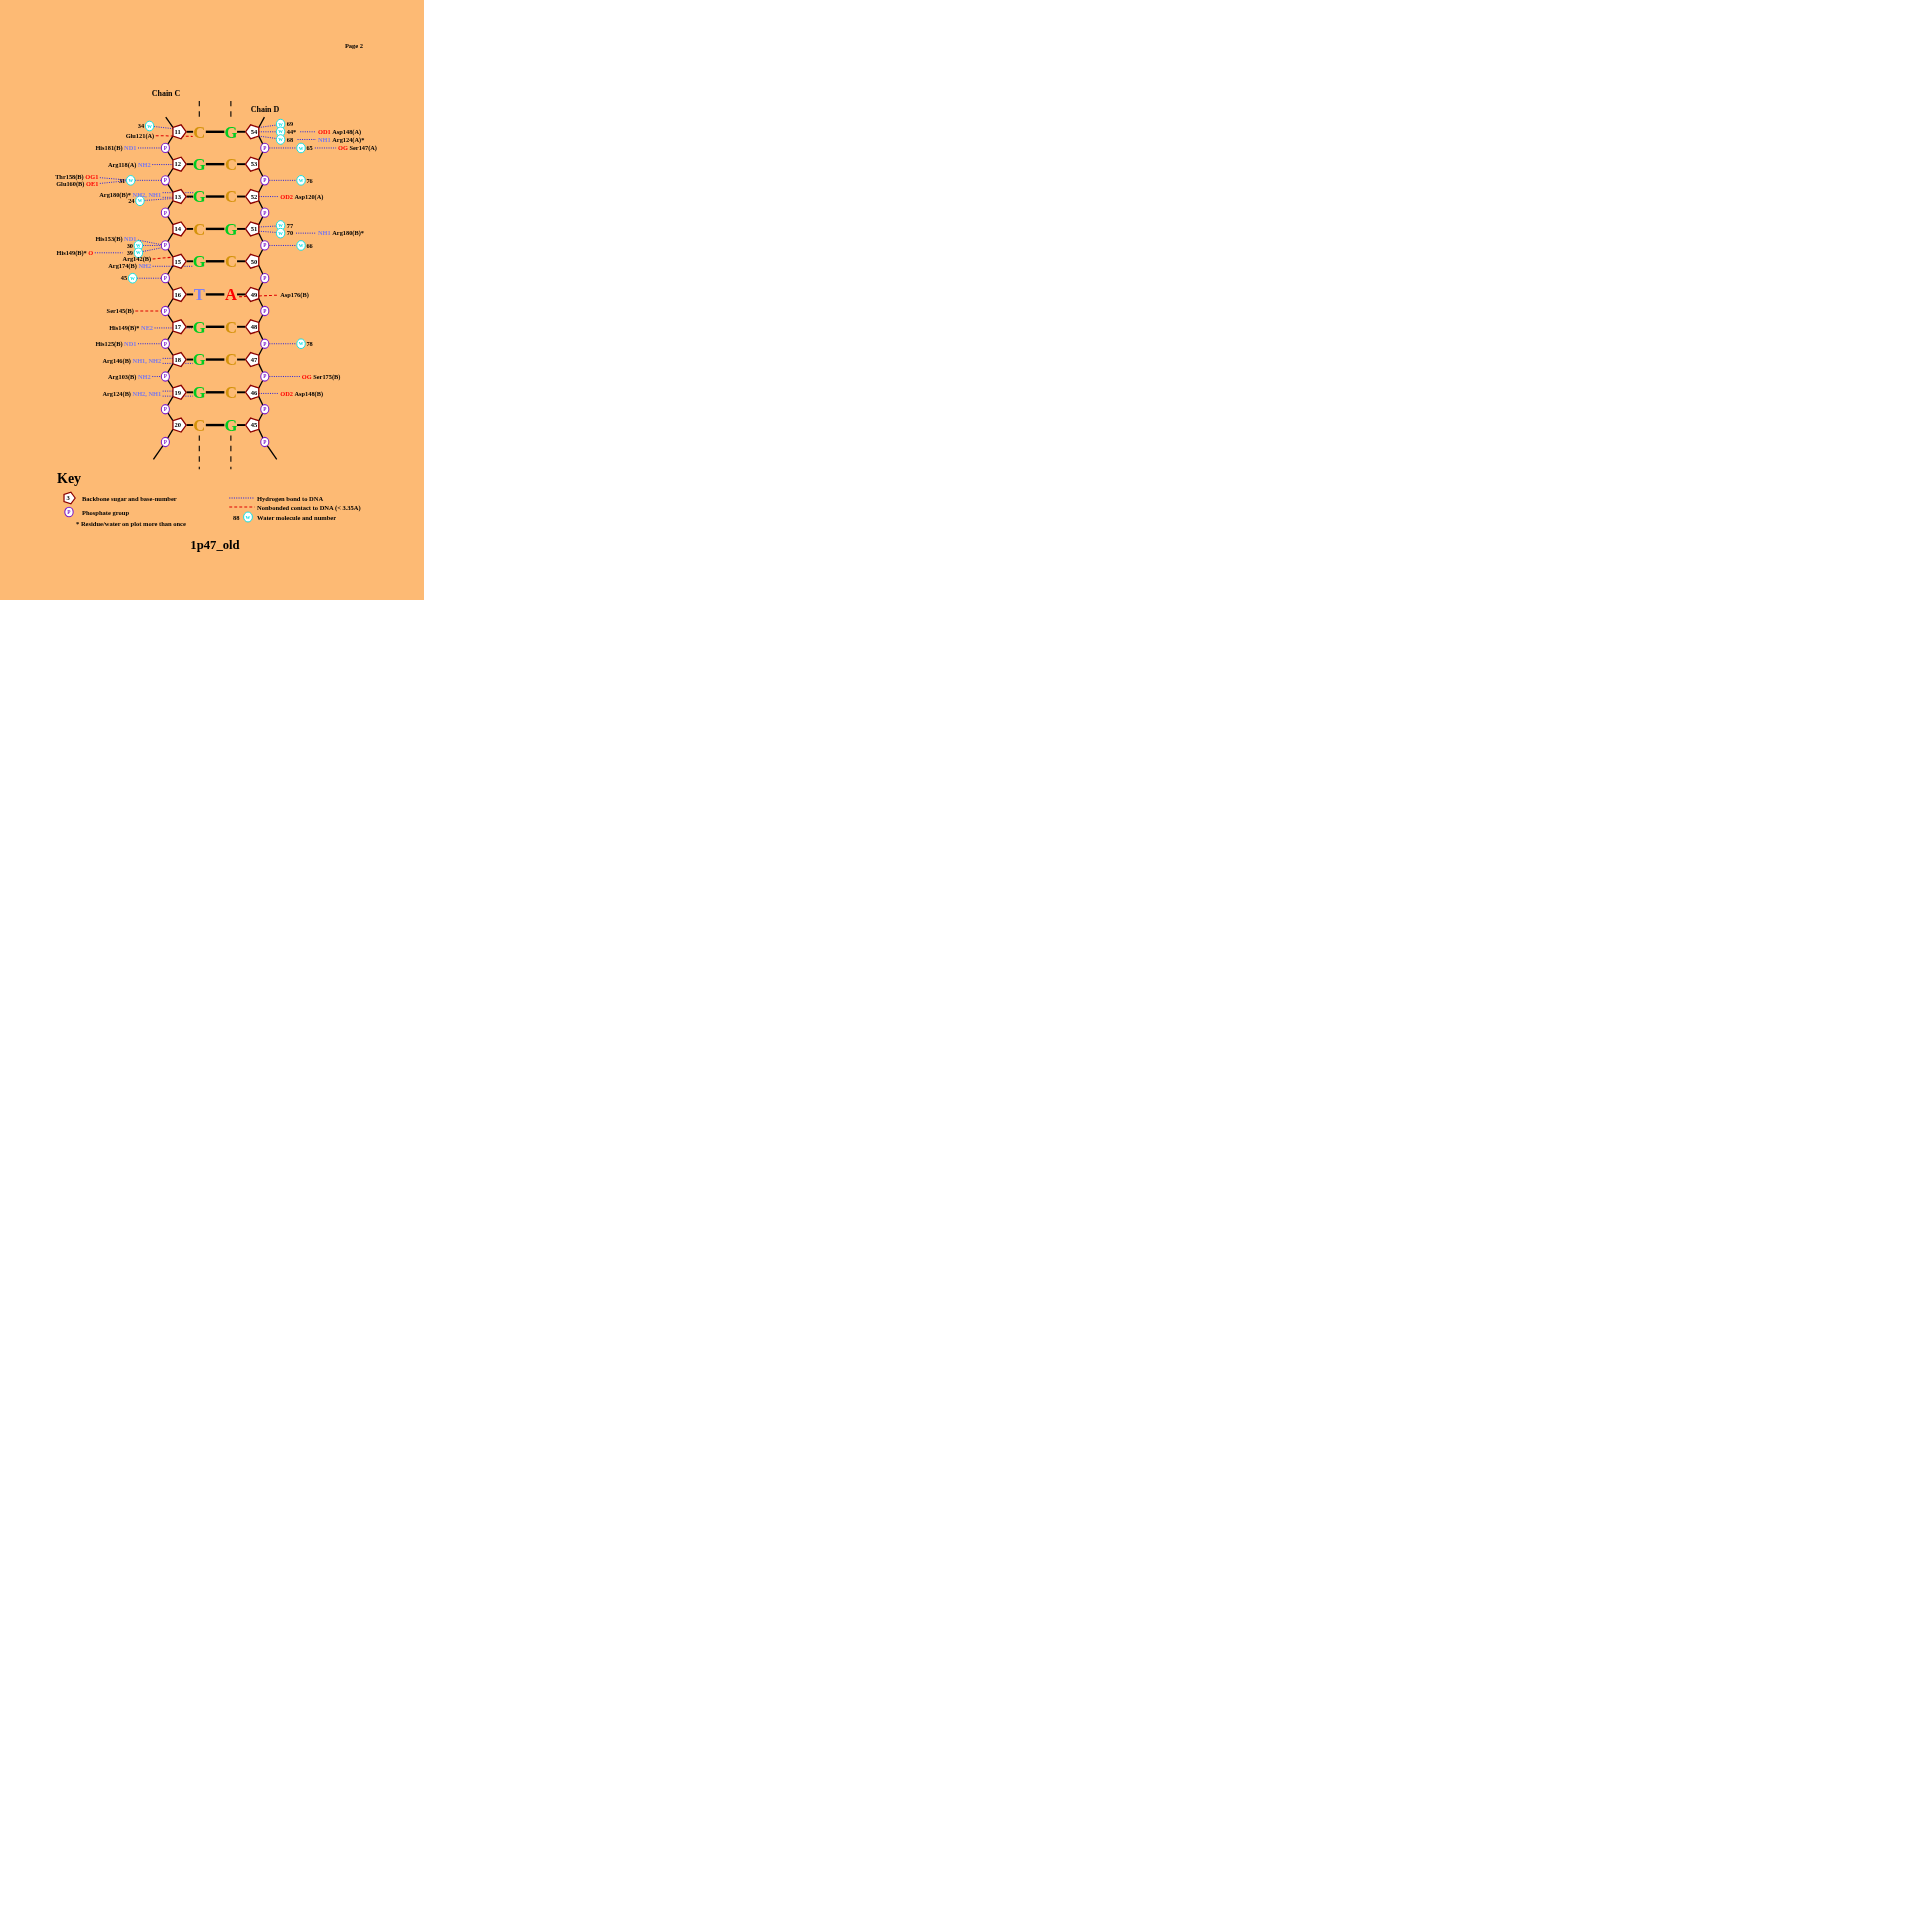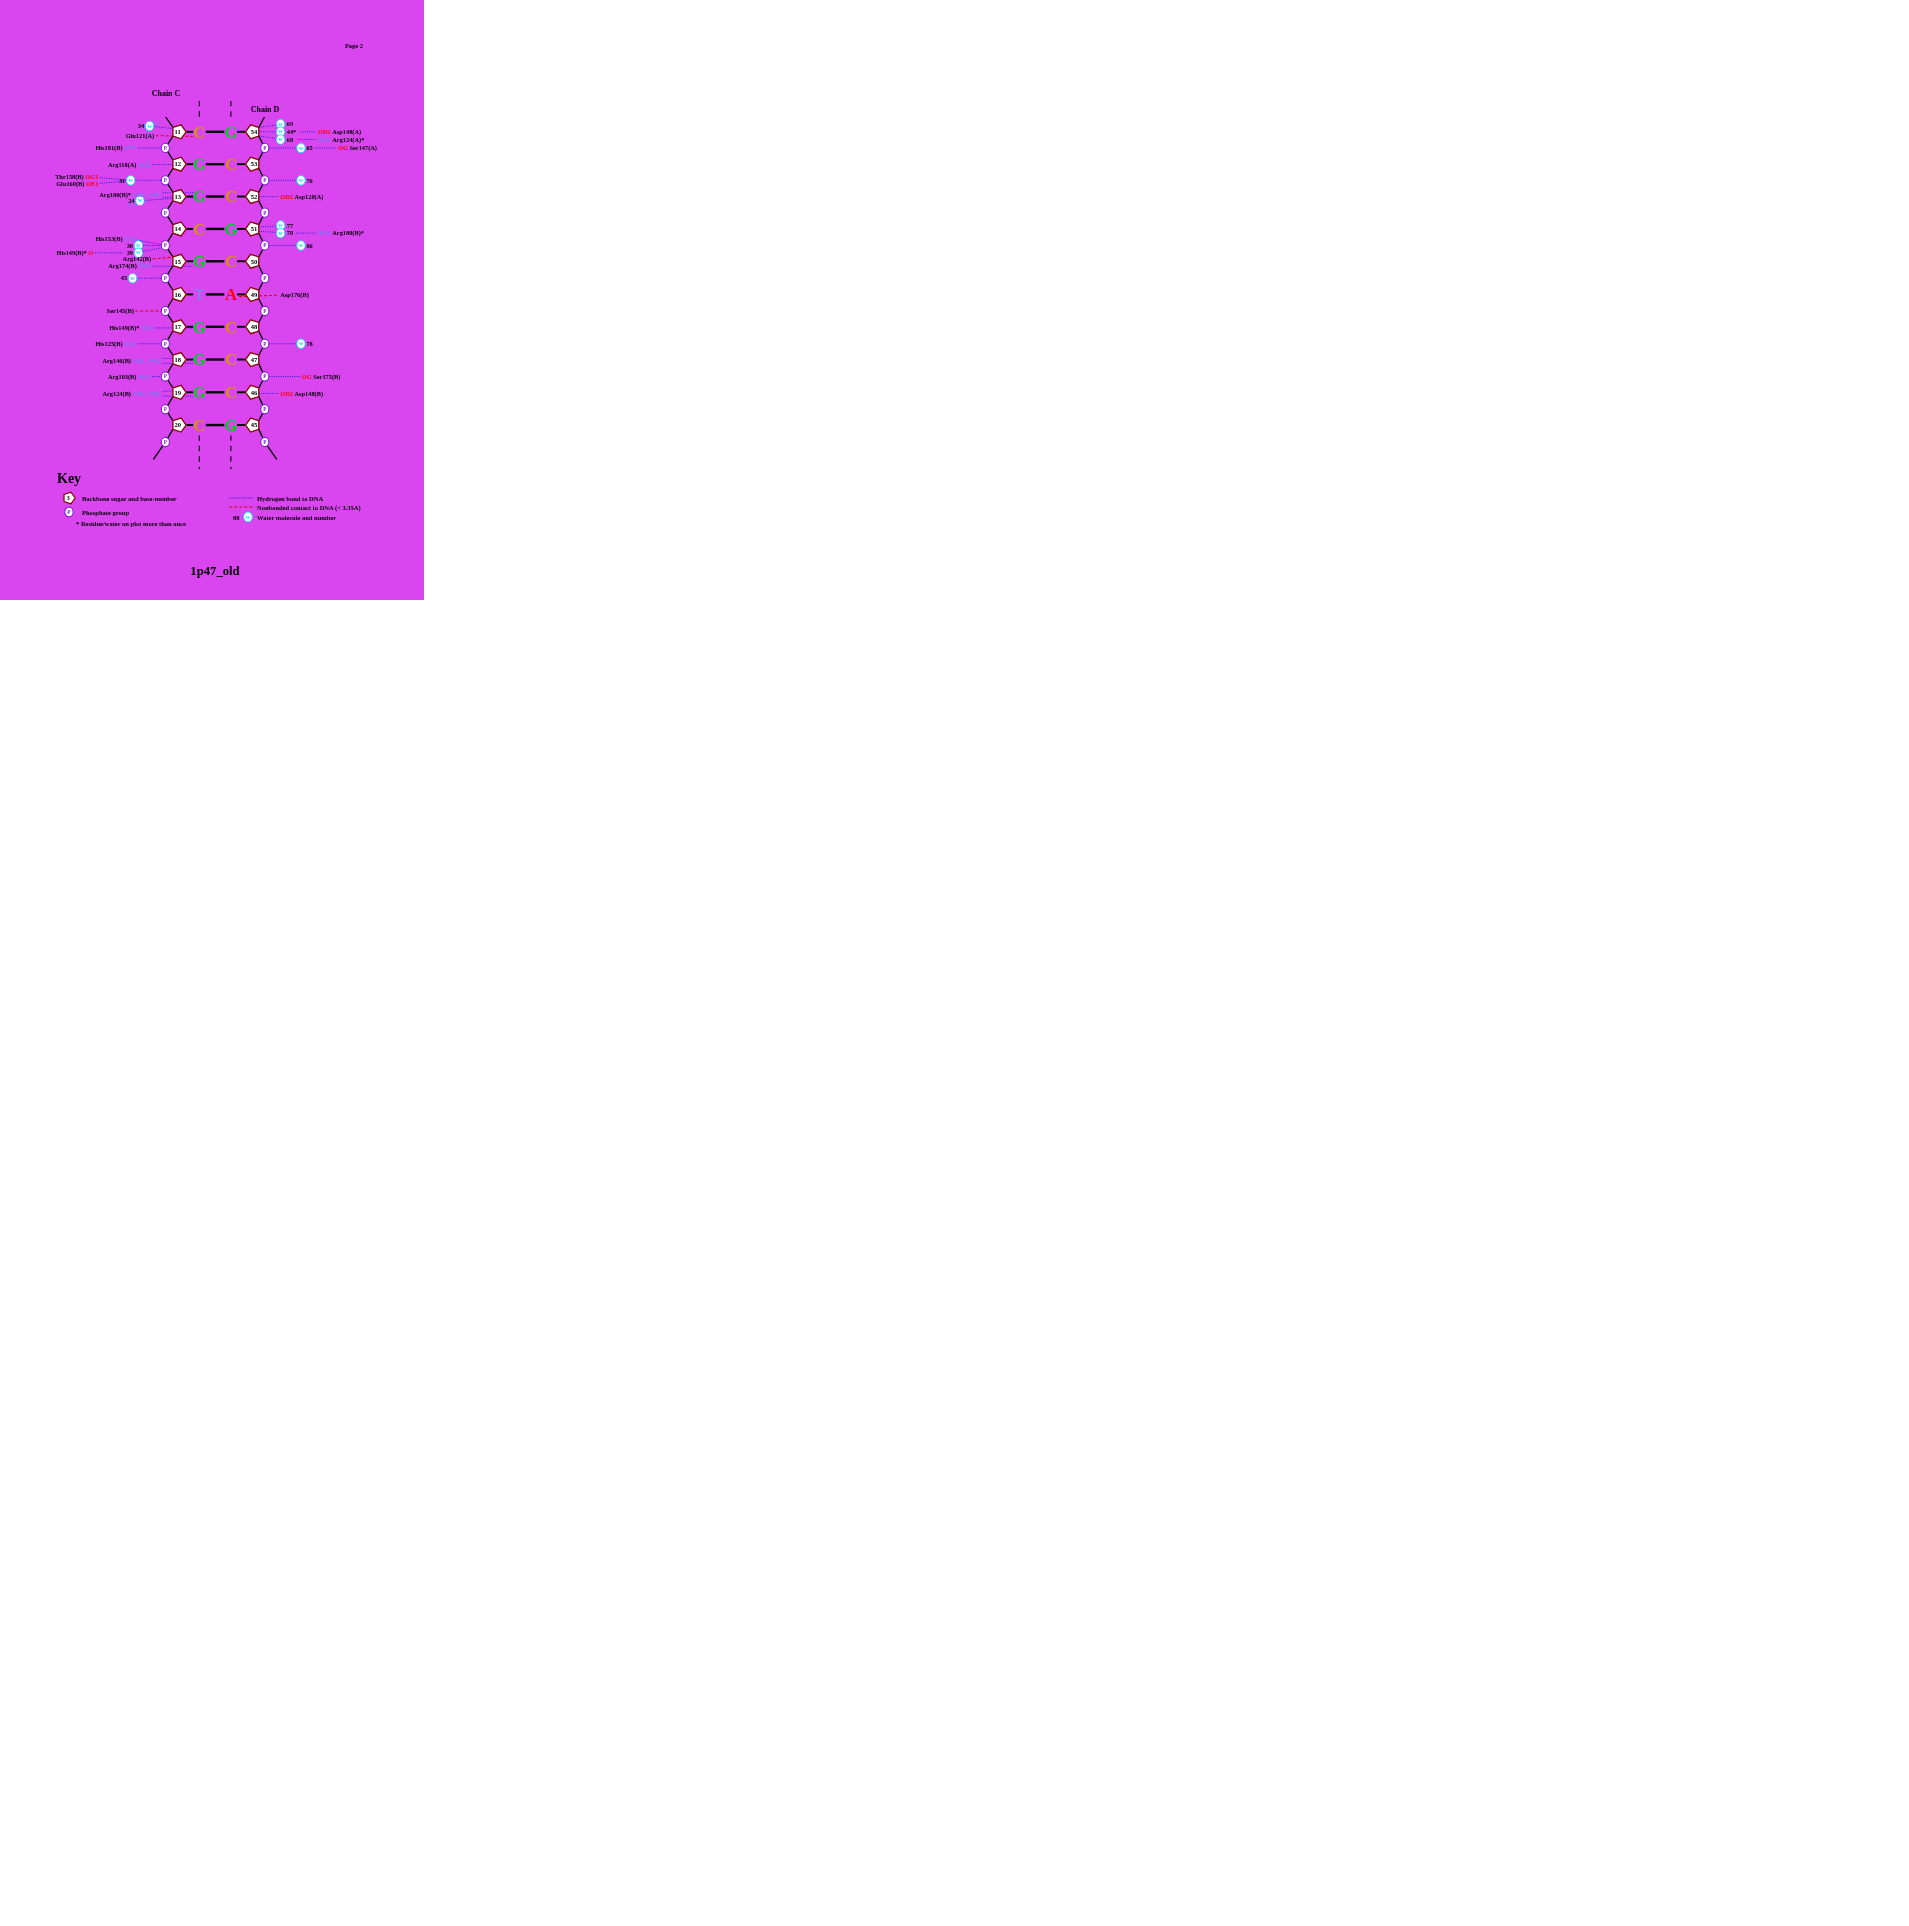--- a/index.html
+++ b/index.html
@@ -1,16 +1,16 @@
 <!DOCTYPE html>
 <html style="font-size:6.2px"><head>
 <meta charset="utf-8">
 <style>
   html,body{margin:0;padding:0;background:#ffffff;}
-  .page{position:relative;width:424px;height:600px;background:#d946ef;overflow:hidden;
+  .page{position:relative;width:424px;height:600px;background:#fdba74;overflow:hidden;
         font-family:"Liberation Serif","DejaVu Serif",serif;font-weight:bold;color:#000;}
   .abs{position:absolute;white-space:nowrap;}
   .vcenter{transform:translate(0,-50%);}
   .hvcenter{transform:translate(-50%,-50%);}
   .page-label{font-size:6.5px;}
   .chain-label{font-size:8px;}
   .key-heading{font-size:14px;}
   .key-label{font-size:6.5px;}
   .key-num{font-size:6.5px;}
   .plot-title{font-size:12.7px;}
@@ -353,15 +353,15 @@
     <div class="abs key-label vcenter" style="left:257px;top:507px;">Nonbonded contact to DNA (&lt; 3.35A)</div>
 
     <div class="abs key-num vcenter" style="left:233px;top:517px;">88</div>
     <svg class="keysym" style="left:248px;top:517px;" width="12.3" height="13" viewBox="0 0 32 34">
       <ellipse cx="16" cy="17" rx="11.5" ry="13" fill="#ffffff" stroke="#00E0E6" stroke-width="2.4"></ellipse>
       <text x="16" y="21.5" text-anchor="middle" font-size="12.5" fill="#00E0E6">W</text>
     </svg>
     <div class="abs key-label vcenter" style="left:257px;top:517px;">Water molecule and number</div>
   </div>
 
-  <div class="abs plot-title hvcenter" style="left:215px;top:571px;">1p47_old</div>
+  <div class="abs plot-title hvcenter" style="left:215px;top:545px;">1p47_old</div>
 </div>
 
 
 </body></html>

